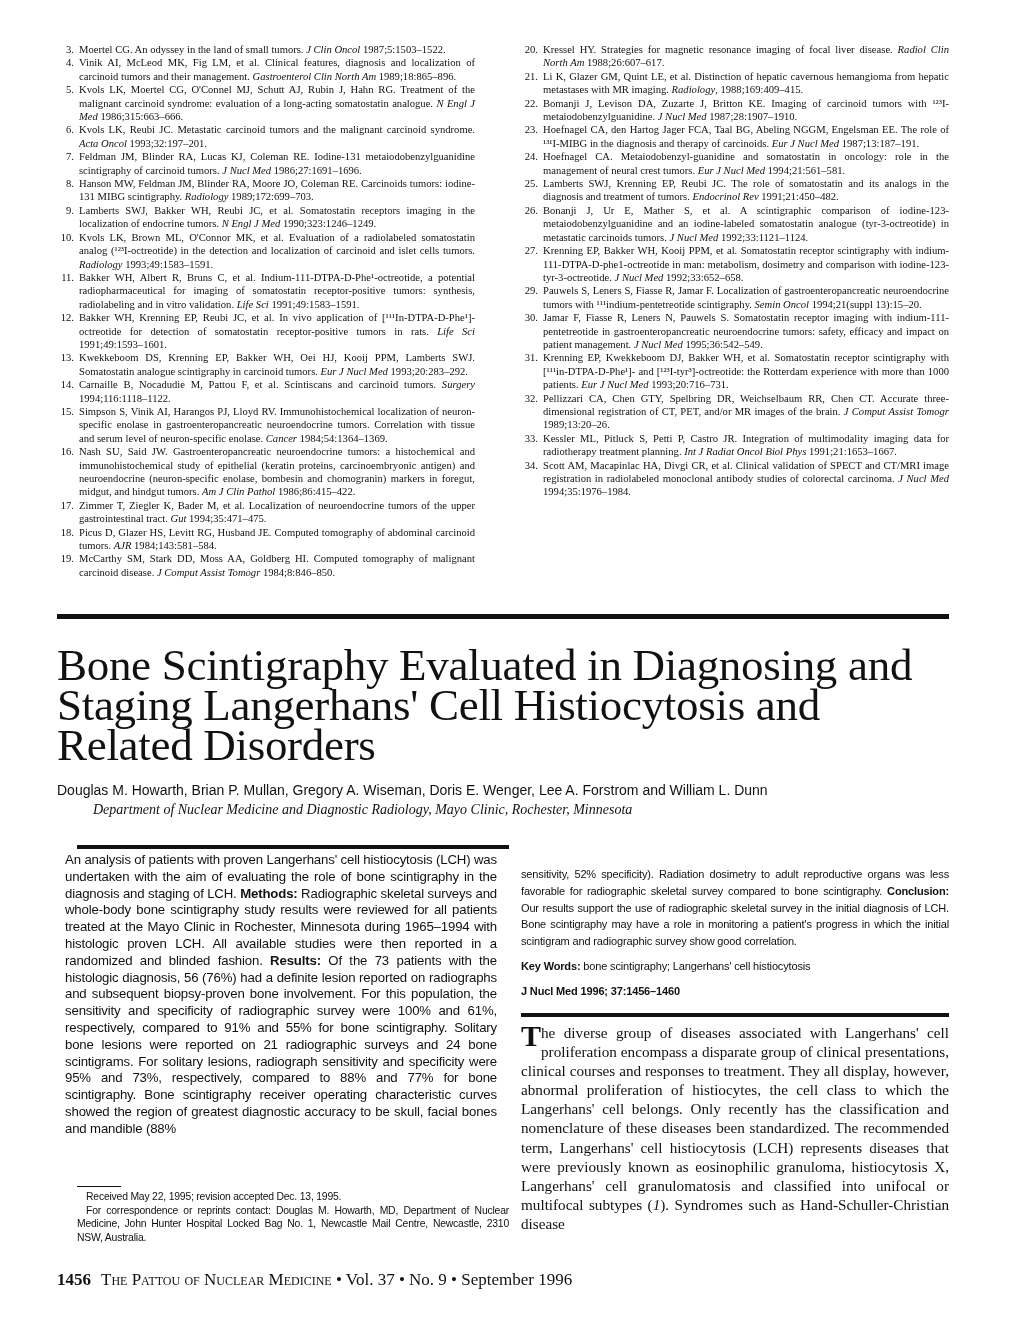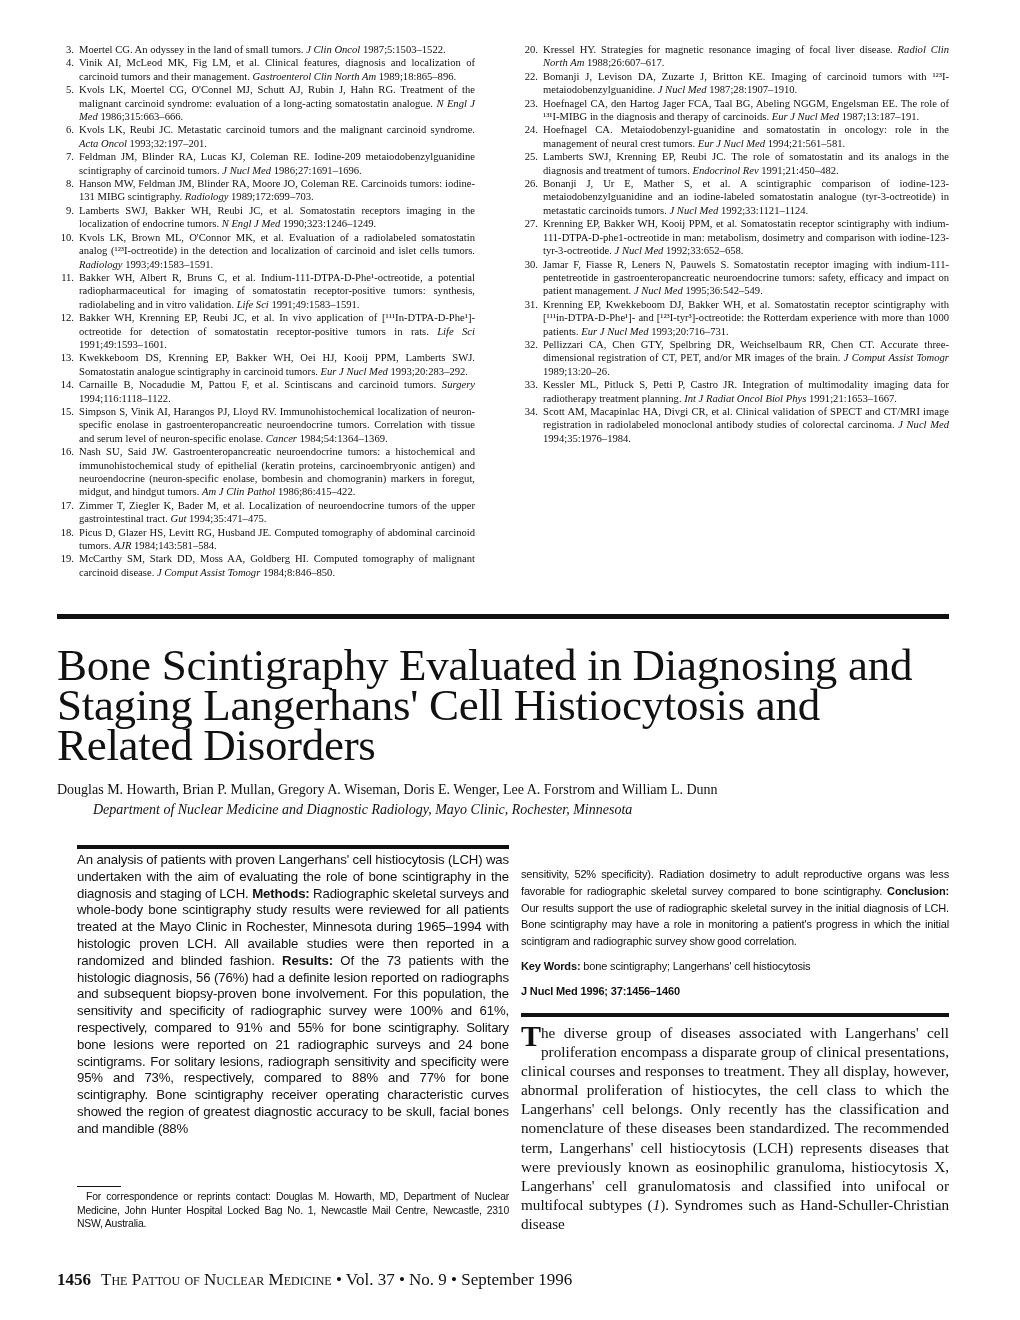--- a/index.html
+++ b/index.html
@@ -5,24 +5,24 @@
   html, body { margin: 0; padding: 0; background: #ffffff; }
   body { width: 1020px; height: 1320px; position: relative; overflow: hidden; color: #111; }
   .refs { position: absolute; top: 43px; font-family: "Liberation Serif", serif; font-size: 10.6px; line-height: 13.4px; text-align: justify; }
   .refs.left { left: 57px; width: 418px; }
   .refs.right { left: 521px; width: 428px; }
   .ref { position: relative; padding-left: 22px; margin: 0; }
   .ref .num { position: absolute; left: 0; width: 17px; text-align: right; }
   .ref i { }
   .rule-top { position: absolute; left: 57px; top: 614px; width: 892px; height: 5px; background: #111; }
   .title { position: absolute; left: 57px; top: 645px; width: 900px; font-family: "Liberation Serif", serif; font-size: 45px; line-height: 40px; font-weight: normal; margin: 0; letter-spacing: -0.3px; }
-  .authors { position: absolute; left: 57px; top: 781px; font-family: Liberation Serif, serif; font-size: 14px; line-height: 18px; }
+  .authors { position: absolute; left: 57px; top: 781px; font-family: Liberation Sans, sans-serif; font-size: 14px; line-height: 18px; }
   .affil { position: absolute; left: 57px; top: 801px; font-family: "Liberation Serif", serif; font-size: 14px; line-height: 18px; font-style: italic; margin-left: 36px; }
   .rule-abs { position: absolute; left: 77px; top: 845px; width: 432px; height: 4px; background: #111; }
-  .abstract-left { position: absolute; left: 77px; top: 852px; width: 432px; font-family: "Liberation Sans", sans-serif; font-size: 13.2px; line-height: 16.8px; text-align: justify; letter-spacing: -0.15px; }
+  .abstract-left { position: absolute; left: 65px; top: 852px; width: 432px; font-family: "Liberation Sans", sans-serif; font-size: 13.2px; line-height: 16.8px; text-align: justify; letter-spacing: -0.15px; }
   .abstract-right { position: absolute; left: 521px; top: 866px; width: 428px; font-family: "Liberation Sans", sans-serif; font-size: 11px; line-height: 16.8px; text-align: justify; letter-spacing: -0.15px; }
   .abstract-right p { margin: 0; }
   .keywords { margin-top: 8px !important; }
   .citation { margin-top: 8px !important; font-weight: bold; }
   b { font-weight: bold; }
   .rule-body { position: absolute; left: 521px; top: 1013px; width: 428px; height: 4px; background: #111; }
   .body-text { position: absolute; left: 521px; top: 1023px; width: 428px; font-family: "Liberation Serif", serif; font-size: 15.2px; line-height: 19.1px; text-align: justify; margin: 0; }
   .dropcap { font-size: 30px; line-height: 20px; font-weight: bold; float: left; margin-top: 3px; margin-right: 0px; }
   .fn-rule { position: absolute; left: 77px; top: 1186px; width: 44px; height: 1px; background: #111; }
   .footnotes { position: absolute; left: 77px; top: 1190px; width: 432px; font-family: "Liberation Sans", sans-serif; font-size: 10.4px; line-height: 13.6px; text-align: justify; letter-spacing: -0.2px; }
@@ -32,42 +32,44 @@
   .footer .journal { font-variant: small-caps; }
 </style>
 </head>
 <body>
 
 <div class="refs left" id="refs-left">
     <p class="ref"><span class="num">3.</span><span>Moertel CG. An odyssey in the land of small tumors. </span><i>J Clin Oncol</i><span> 1987;5:1503–1522.</span></p>
     <p class="ref"><span class="num">4.</span><span>Vinik AI, McLeod MK, Fig LM, et al. Clinical features, diagnosis and localization of carcinoid tumors and their management. </span><i>Gastroenterol Clin North Am</i><span> 1989;18:865–896.</span></p>
     <p class="ref"><span class="num">5.</span><span>Kvols LK, Moertel CG, O'Connel MJ, Schutt AJ, Rubin J, Hahn RG. Treatment of the malignant carcinoid syndrome: evaluation of a long-acting somatostatin analogue. </span><i>N Engl J Med</i><span> 1986;315:663–666.</span></p>
     <p class="ref"><span class="num">6.</span><span>Kvols LK, Reubi JC. Metastatic carcinoid tumors and the malignant carcinoid syndrome. </span><i>Acta Oncol</i><span> 1993;32:197–201.</span></p>
-    <p class="ref"><span class="num">7.</span><span>Feldman JM, Blinder RA, Lucas KJ, Coleman RE. Iodine-209 metaiodobenzylguanidine scintigraphy of carcinoid tumors. </span><i>J Nucl Med</i><span> 1986;27:1691–1696.</span></p>
+    <p class="ref"><span class="num">7.</span><span>Feldman JM, Blinder RA, Lucas KJ, Coleman RE. Iodine-131 metaiodobenzylguanidine scintigraphy of carcinoid tumors. </span><i>J Nucl Med</i><span> 1986;27:1691–1696.</span></p>
     <p class="ref"><span class="num">8.</span><span>Hanson MW, Feldman JM, Blinder RA, Moore JO, Coleman RE. Carcinoids tumors: iodine-131 MIBG scintigraphy. </span><i>Radiology</i><span> 1989;172:699–703.</span></p>
     <p class="ref"><span class="num">9.</span><span>Lamberts SWJ, Bakker WH, Reubi JC, et al. Somatostatin receptors imaging in the localization of endocrine tumors. </span><i>N Engl J Med</i><span> 1990;323:1246–1249.</span></p>
     <p class="ref"><span class="num">10.</span><span>Kvols LK, Brown ML, O'Connor MK, et al. Evaluation of a radiolabeled somatostatin analog (¹²³I-octreotide) in the detection and localization of carcinoid and islet cells tumors. </span><i>Radiology</i><span> 1993;49:1583–1591.</span></p>
     <p class="ref"><span class="num">11.</span><span>Bakker WH, Albert R, Bruns C, et al. Indium-111-DTPA-D-Phe¹-octreotide, a potential radiopharmaceutical for imaging of somatostatin receptor-positive tumors: synthesis, radiolabeling and in vitro validation. </span><i>Life Sci</i><span> 1991;49:1583–1591.</span></p>
     <p class="ref"><span class="num">12.</span><span>Bakker WH, Krenning EP, Reubi JC, et al. In vivo application of [¹¹¹In-DTPA-D-Phe¹]-octreotide for detection of somatostatin receptor-positive tumors in rats. </span><i>Life Sci</i><span> 1991;49:1593–1601.</span></p>
     <p class="ref"><span class="num">13.</span><span>Kwekkeboom DS, Krenning EP, Bakker WH, Oei HJ, Kooij PPM, Lamberts SWJ. Somatostatin analogue scintigraphy in carcinoid tumors. </span><i>Eur J Nucl Med</i><span> 1993;20:283–292.</span></p>
     <p class="ref"><span class="num">14.</span><span>Carnaille B, Nocadudie M, Pattou F, et al. Scintiscans and carcinoid tumors. </span><i>Surgery</i><span> 1994;116:1118–1122.</span></p>
     <p class="ref"><span class="num">15.</span><span>Simpson S, Vinik AI, Harangos PJ, Lloyd RV. Immunohistochemical localization of neuron-specific enolase in gastroenteropancreatic neuroendocrine tumors. Correlation with tissue and serum level of neuron-specific enolase. </span><i>Cancer</i><span> 1984;54:1364–1369.</span></p>
     <p class="ref"><span class="num">16.</span><span>Nash SU, Said JW. Gastroenteropancreatic neuroendocrine tumors: a histochemical and immunohistochemical study of epithelial (keratin proteins, carcinoembryonic antigen) and neuroendocrine (neuron-specific enolase, bombesin and chomogranin) markers in foregut, midgut, and hindgut tumors. </span><i>Am J Clin Pathol</i><span> 1986;86:415–422.</span></p>
     <p class="ref"><span class="num">17.</span><span>Zimmer T, Ziegler K, Bader M, et al. Localization of neuroendocrine tumors of the upper gastrointestinal tract. </span><i>Gut</i><span> 1994;35:471–475.</span></p>
     <p class="ref"><span class="num">18.</span><span>Picus D, Glazer HS, Levitt RG, Husband JE. Computed tomography of abdominal carcinoid tumors. </span><i>AJR</i><span> 1984;143:581–584.</span></p>
     <p class="ref"><span class="num">19.</span><span>McCarthy SM, Stark DD, Moss AA, Goldberg HI. Computed tomography of malignant carcinoid disease. </span><i>J Comput Assist Tomogr</i><span> 1984;8:846–850.</span></p>
   </div>
 <div class="refs right" id="refs-right">
     <p class="ref"><span class="num">20.</span><span>Kressel HY. Strategies for magnetic resonance imaging of focal liver disease. </span><i>Radiol Clin North Am</i><span> 1988;26:607–617.</span></p>
+    <p class="ref"><span class="num">21.</span><span>Li K, Glazer GM, Quint LE, et al. Distinction of hepatic cavernous hemangioma from hepatic metastases with MR imaging. </span><i>Radiology</i><span>, 1988;169:409–415.</span></p>
     <p class="ref"><span class="num">22.</span><span>Bomanji J, Levison DA, Zuzarte J, Britton KE. Imaging of carcinoid tumors with ¹²³I-metaiodobenzylguanidine. </span><i>J Nucl Med</i><span> 1987;28:1907–1910.</span></p>
     <p class="ref"><span class="num">23.</span><span>Hoefnagel CA, den Hartog Jager FCA, Taal BG, Abeling NGGM, Engelsman EE. The role of ¹³¹I-MIBG in the diagnosis and therapy of carcinoids. </span><i>Eur J Nucl Med</i><span> 1987;13:187–191.</span></p>
     <p class="ref"><span class="num">24.</span><span>Hoefnagel CA. Metaiodobenzyl-guanidine and somatostatin in oncology: role in the management of neural crest tumors. </span><i>Eur J Nucl Med</i><span> 1994;21:561–581.</span></p>
     <p class="ref"><span class="num">25.</span><span>Lamberts SWJ, Krenning EP, Reubi JC. The role of somatostatin and its analogs in the diagnosis and treatment of tumors. </span><i>Endocrinol Rev</i><span> 1991;21:450–482.</span></p>
     <p class="ref"><span class="num">26.</span><span>Bonanji J, Ur E, Mather S, et al. A scintigraphic comparison of iodine-123-metaiodobenzylguanidine and an iodine-labeled somatostatin analogue (tyr-3-octreotide) in metastatic carcinoids tumors. </span><i>J Nucl Med</i><span> 1992;33:1121–1124.</span></p>
     <p class="ref"><span class="num">27.</span><span>Krenning EP, Bakker WH, Kooij PPM, et al. Somatostatin receptor scintigraphy with indium-111-DTPA-D-phe1-octreotide in man: metabolism, dosimetry and comparison with iodine-123-tyr-3-octreotide. </span><i>J Nucl Med</i><span> 1992;33:652–658.</span></p>
+    <p class="ref"><span class="num">29.</span><span>Pauwels S, Leners S, Fiasse R, Jamar F. Localization of gastroenteropancreatic neuroendocrine tumors with ¹¹¹indium-pentetreotide scintigraphy. </span><i>Semin Oncol</i><span> 1994;21(suppl 13):15–20.</span></p>
     <p class="ref"><span class="num">30.</span><span>Jamar F, Fiasse R, Leners N, Pauwels S. Somatostatin receptor imaging with indium-111-pentetreotide in gastroenteropancreatic neuroendocrine tumors: safety, efficacy and impact on patient management. </span><i>J Nucl Med</i><span> 1995;36:542–549.</span></p>
     <p class="ref"><span class="num">31.</span><span>Krenning EP, Kwekkeboom DJ, Bakker WH, et al. Somatostatin receptor scintigraphy with [¹¹¹in-DTPA-D-Phe¹]- and [¹²³I-tyr³]-octreotide: the Rotterdam experience with more than 1000 patients. </span><i>Eur J Nucl Med</i><span> 1993;20:716–731.</span></p>
     <p class="ref"><span class="num">32.</span><span>Pellizzari CA, Chen GTY, Spelbring DR, Weichselbaum RR, Chen CT. Accurate three-dimensional registration of CT, PET, and/or MR images of the brain. </span><i>J Comput Assist Tomogr</i><span> 1989;13:20–26.</span></p>
     <p class="ref"><span class="num">33.</span><span>Kessler ML, Pitluck S, Petti P, Castro JR. Integration of multimodality imaging data for radiotherapy treatment planning. </span><i>Int J Radiat Oncol Biol Phys</i><span> 1991;21:1653–1667.</span></p>
     <p class="ref"><span class="num">34.</span><span>Scott AM, Macapinlac HA, Divgi CR, et al. Clinical validation of SPECT and CT/MRI image registration in radiolabeled monoclonal antibody studies of colorectal carcinoma. </span><i>J Nucl Med</i><span> 1994;35:1976–1984.</span></p>
   </div>
 
 <div class="rule-top"></div>
 
 <h1 class="title">Bone Scintigraphy Evaluated in Diagnosing and Staging Langerhans' Cell Histiocytosis and Related Disorders</h1>
@@ -83,18 +85,19 @@
   <p><span>sensitivity, 52% specificity). Radiation dosimetry to adult reproductive organs was less favorable for radiographic skeletal survey compared to bone scintigraphy. </span><b>Conclusion:</b><span> Our results support the use of radiographic skeletal survey in the initial diagnosis of LCH. Bone scintigraphy may have a role in monitoring a patient's progress in which the initial scintigram and radiographic survey show good correlation.</span></p>
   <p class="keywords"><b>Key Words:</b><span> bone scintigraphy; Langerhans' cell histiocytosis</span></p>
   <p class="citation">J Nucl Med 1996; 37:1456–1460</p>
 </div>
 
 <div class="rule-body"></div>
 <p class="body-text"><span class="dropcap">T</span><span>he diverse group of diseases associated with Langerhans' cell proliferation encompass a disparate group of clinical presentations, clinical courses and responses to treatment. They all display, however, abnormal proliferation of histiocytes, the cell class to which the Langerhans' cell belongs. Only recently has the classification and nomenclature of these diseases been standardized. The recommended term, Langerhans' cell histiocytosis (LCH) represents diseases that were previously known as eosinophilic granuloma, histiocytosis X, Langerhans' cell granulomatosis and classified into unifocal or multifocal subtypes (</span><i>1</i><span>). Syndromes such as Hand-Schuller-Christian disease</span></p>
 
 <div class="fn-rule"></div>
 <div class="footnotes">
+  <p>Received May 22, 1995; revision accepted Dec. 13, 1995.</p>
   <p>For correspondence or reprints contact: Douglas M. Howarth, MD, Department of Nuclear Medicine, John Hunter Hospital Locked Bag No. 1, Newcastle Mail Centre, Newcastle, 2310 NSW, Australia.</p>
 </div>
 
 <div class="footer">
   <span class="pg">1456</span><span class="journal">The Pattou of Nuclear Medicine</span><span> • Vol. 37 • No. 9 • September 1996</span>
 </div>
 
 </body></html>

